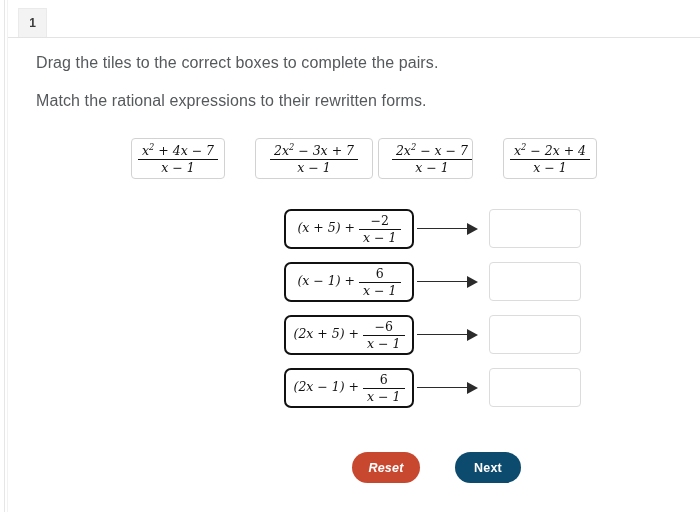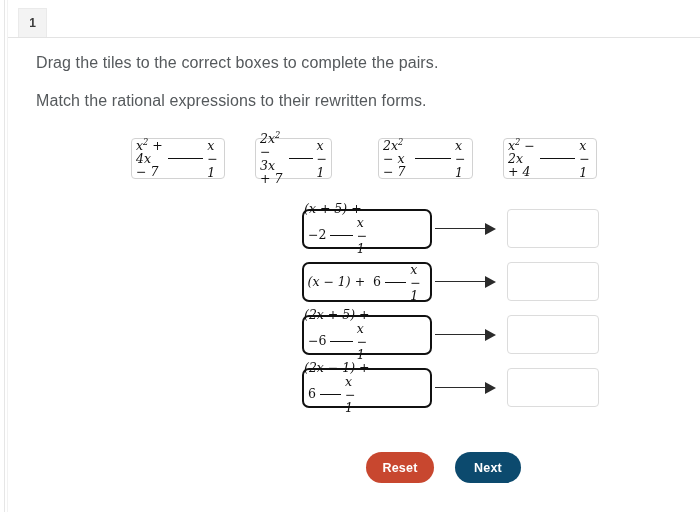--- a/index.html
+++ b/index.html
@@ -87,21 +87,21 @@
   .math .op, .math .num, .math .paren {
     font-style: normal;
   }
   .sup {
     font-size: 0.66em;
     vertical-align: super;
     font-style: italic;
   }
   .frac {
     display: inline-flex;
-    flex-direction: row;
+    flex-direction: column;
     align-items: center;
     vertical-align: middle;
     line-height: 1.05;
   }
   .frac > .numer {
     padding: 0 4px 1px 4px;
   }
   .frac > .bar {
     width: 100%;
     height: 1px;
@@ -118,29 +118,29 @@
     border: 1px solid #d2d2d2;
     border-radius: 4px;
     background: #ffffff;
     display: flex;
     align-items: center;
     justify-content: center;
     top: 138px;
     height: 41px;
   }
   #tile0 { left: 131px; width: 94px; }
-  #tile1 { left: 255px; width: 77px; }
+  #tile1 { left: 255px; width: 118px; }
   #tile2 { left: 378px; width: 95px; justify-content: flex-end; }
   #tile3 { left: 503px; width: 94px; }
   .tile .math { font-size: 12.5px; }
 
   
   .row {
     position: absolute;
-    left: 302px;
+    left: 284px;
     width: 300px;
     height: 40px;
   }
   #row0 { top: 209px; }
   #row1 { top: 262px; }
   #row2 { top: 315px; }
   #row3 { top: 368px; }
 
   .expr-box {
     position: absolute;
@@ -197,23 +197,24 @@
     border-radius: 17px;
     color: #ffffff;
     font-family: "Liberation Sans", sans-serif;
     font-size: 12.5px;
     font-weight: bold;
     letter-spacing: 0.2px;
     cursor: pointer;
     padding: 0;
   }
   #btn-reset {
-    left: 366px;
+    left: 352px;
     width: 68px;
     background: #c8472f;
+    font-style: italic;
   }
   #btn-next {
     left: 455px;
     width: 66px;
     background: #3d95d6;
   }
 </style>
 </head>
 <body>
 

